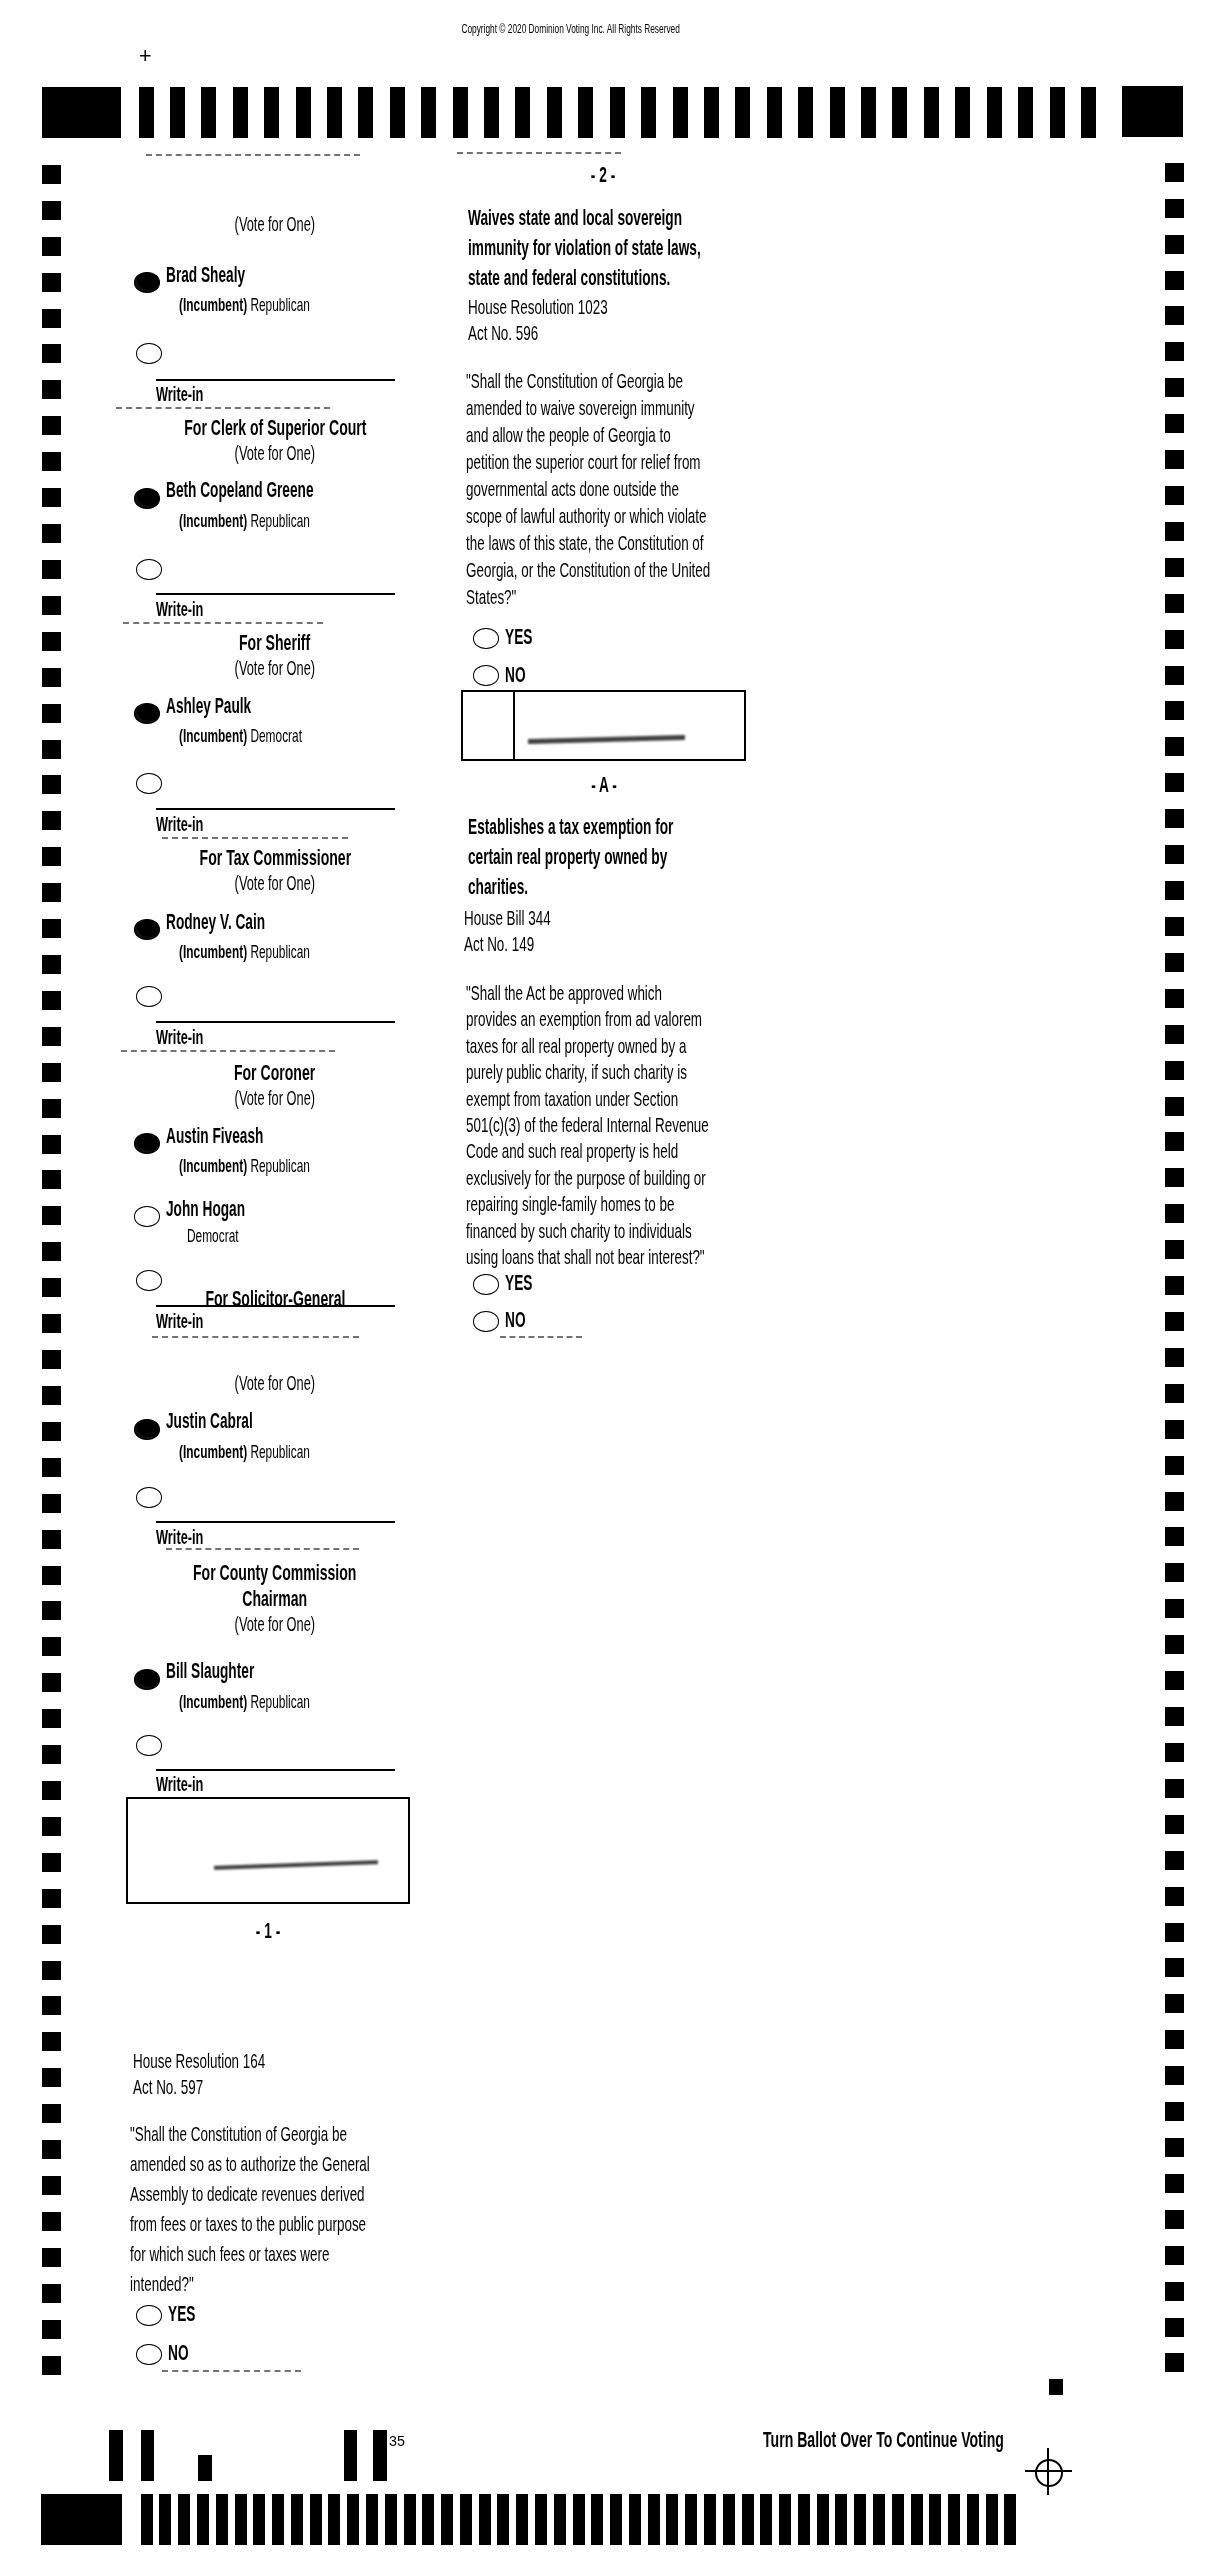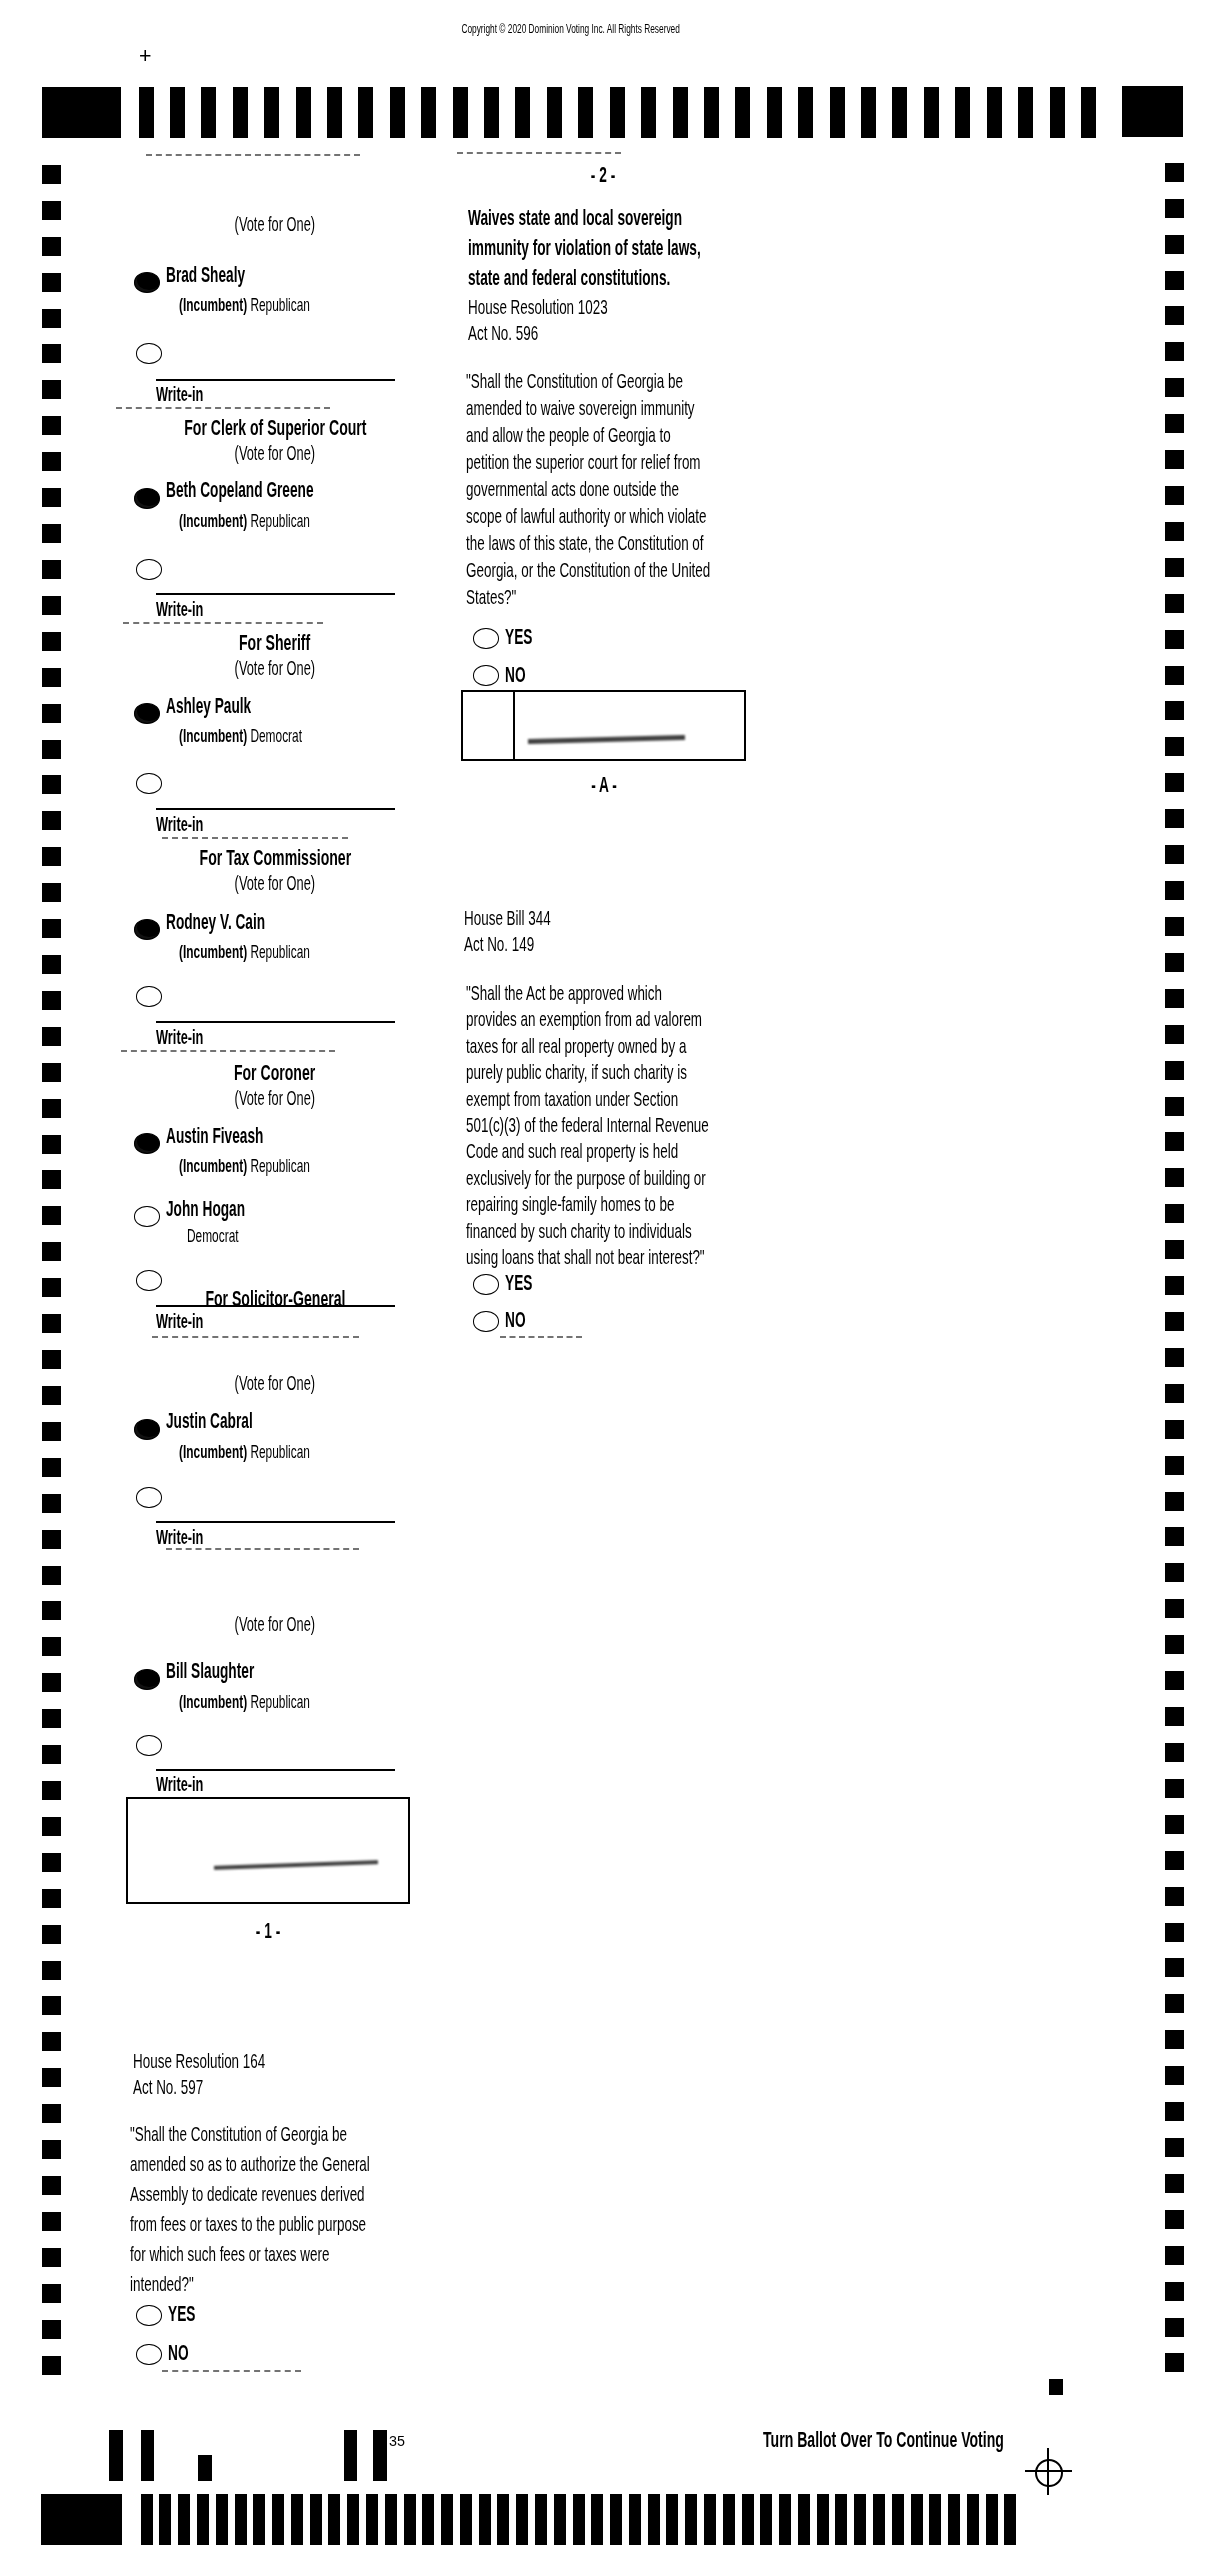--- a/index.html
+++ b/index.html
@@ -319,20 +319,21 @@
   <div class="abs ctr" style="left:100px;top:1286px;width:350px"><span class="cx title">For Solicitor-General</span></div>
   <div class="abs ctr" style="left:100px;top:1372px;width:350px"><span class="cx vote">(Vote for One)</span></div>
   <div class="oval filled" style="left:134px;top:1419px"></div>
   <div class="abs" style="left:166px;top:1409px"><span class="cx cxl name">Justin Cabral</span></div>
   <div class="abs" style="left:179px;top:1441px"><span class="cx cxl sub"><b>(Incumbent)</b>&nbsp;<span>Republican</span></span></div>
   <div class="oval" style="left:136px;top:1487px"></div>
   <div class="wline" style="left:156px;top:1521px"></div>
   <div class="abs" style="left:156px;top:1526px"><span class="cx cxl writein">Write-in</span></div>
   <div class="sep" style="left:166px;top:1548px;width:193px"></div>
 
+  <div class="abs ctr" style="left:100px;top:1560px;width:350px"><span class="cx title">For County Commission<br>Chairman</span></div>
   <div class="abs ctr" style="left:100px;top:1613px;width:350px"><span class="cx vote">(Vote for One)</span></div>
   <div class="oval filled" style="left:134px;top:1669px"></div>
   <div class="abs" style="left:166px;top:1659px"><span class="cx cxl name">Bill Slaughter</span></div>
   <div class="abs" style="left:179px;top:1691px"><span class="cx cxl sub"><b>(Incumbent)</b>&nbsp;<span>Republican</span></span></div>
   <div class="oval" style="left:136px;top:1735px"></div>
   <div class="wline" style="left:156px;top:1769px"></div>
   <div class="abs" style="left:156px;top:1773px"><span class="cx cxl writein">Write-in</span></div>
 
   <div class="box" style="left:126px;top:1797px;width:280px;height:103px"></div>
   <div class="smudge" style="left:214px;top:1863px;width:164px;height:4.3px;transform:rotate(-2deg)"></div>
@@ -353,20 +354,21 @@
   <div class="oval" style="left:473px;top:628px"></div>
   <div class="abs" style="left:505px;top:625px"><span class="cx cxl yn">YES</span></div>
   <div class="oval" style="left:473px;top:665px"></div>
   <div class="abs" style="left:505px;top:663px"><span class="cx cxl yn">NO</span></div>
 
   <div class="box" style="left:461px;top:690px;width:281px;height:67px"></div>
   <div class="boxdiv" style="left:513px;top:690px;height:69px"></div>
   <div class="smudge" style="left:528px;top:737px;width:157px;height:5px;transform:rotate(-1.5deg)"></div>
 
   <div class="abs ctr" style="left:450px;top:773px;width:307px"><span class="cx num">- A -</span></div>
+  <div class="abs" style="left:468px;top:812px"><span class="cx cxl sum">Establishes a tax exemption for<br>certain real property owned by<br>charities.</span></div>
   <div class="abs" style="left:464px;top:905px"><span class="cx cxl ref">House Bill 344<br>Act No. 149</span></div>
   <div class="abs" style="left:466px;top:980px"><span class="cx cxl para lh37">"Shall the Act be approved which<br>provides an exemption from ad valorem<br>taxes for all real property owned by a<br>purely public charity, if such charity is<br>exempt from taxation under Section<br>501(c)(3) of the federal Internal Revenue<br>Code and such real property is held<br>exclusively for the purpose of building or<br>repairing single-family homes to be<br>financed by such charity to individuals<br>using loans that shall not bear interest?"</span></div>
   <div class="oval" style="left:473px;top:1274px"></div>
   <div class="abs" style="left:505px;top:1271px"><span class="cx cxl yn">YES</span></div>
   <div class="oval" style="left:473px;top:1311px"></div>
   <div class="abs" style="left:505px;top:1308px"><span class="cx cxl yn">NO</span></div>
   <div class="sep" style="left:500px;top:1336px;width:82px"></div>
 
   <div class="abs" style="left:389px;top:2433px"><span class="code35">35</span></div>
   <div class="mark" style="left:1049px;top:2379px;width:13.6px;height:16.4px"></div>

